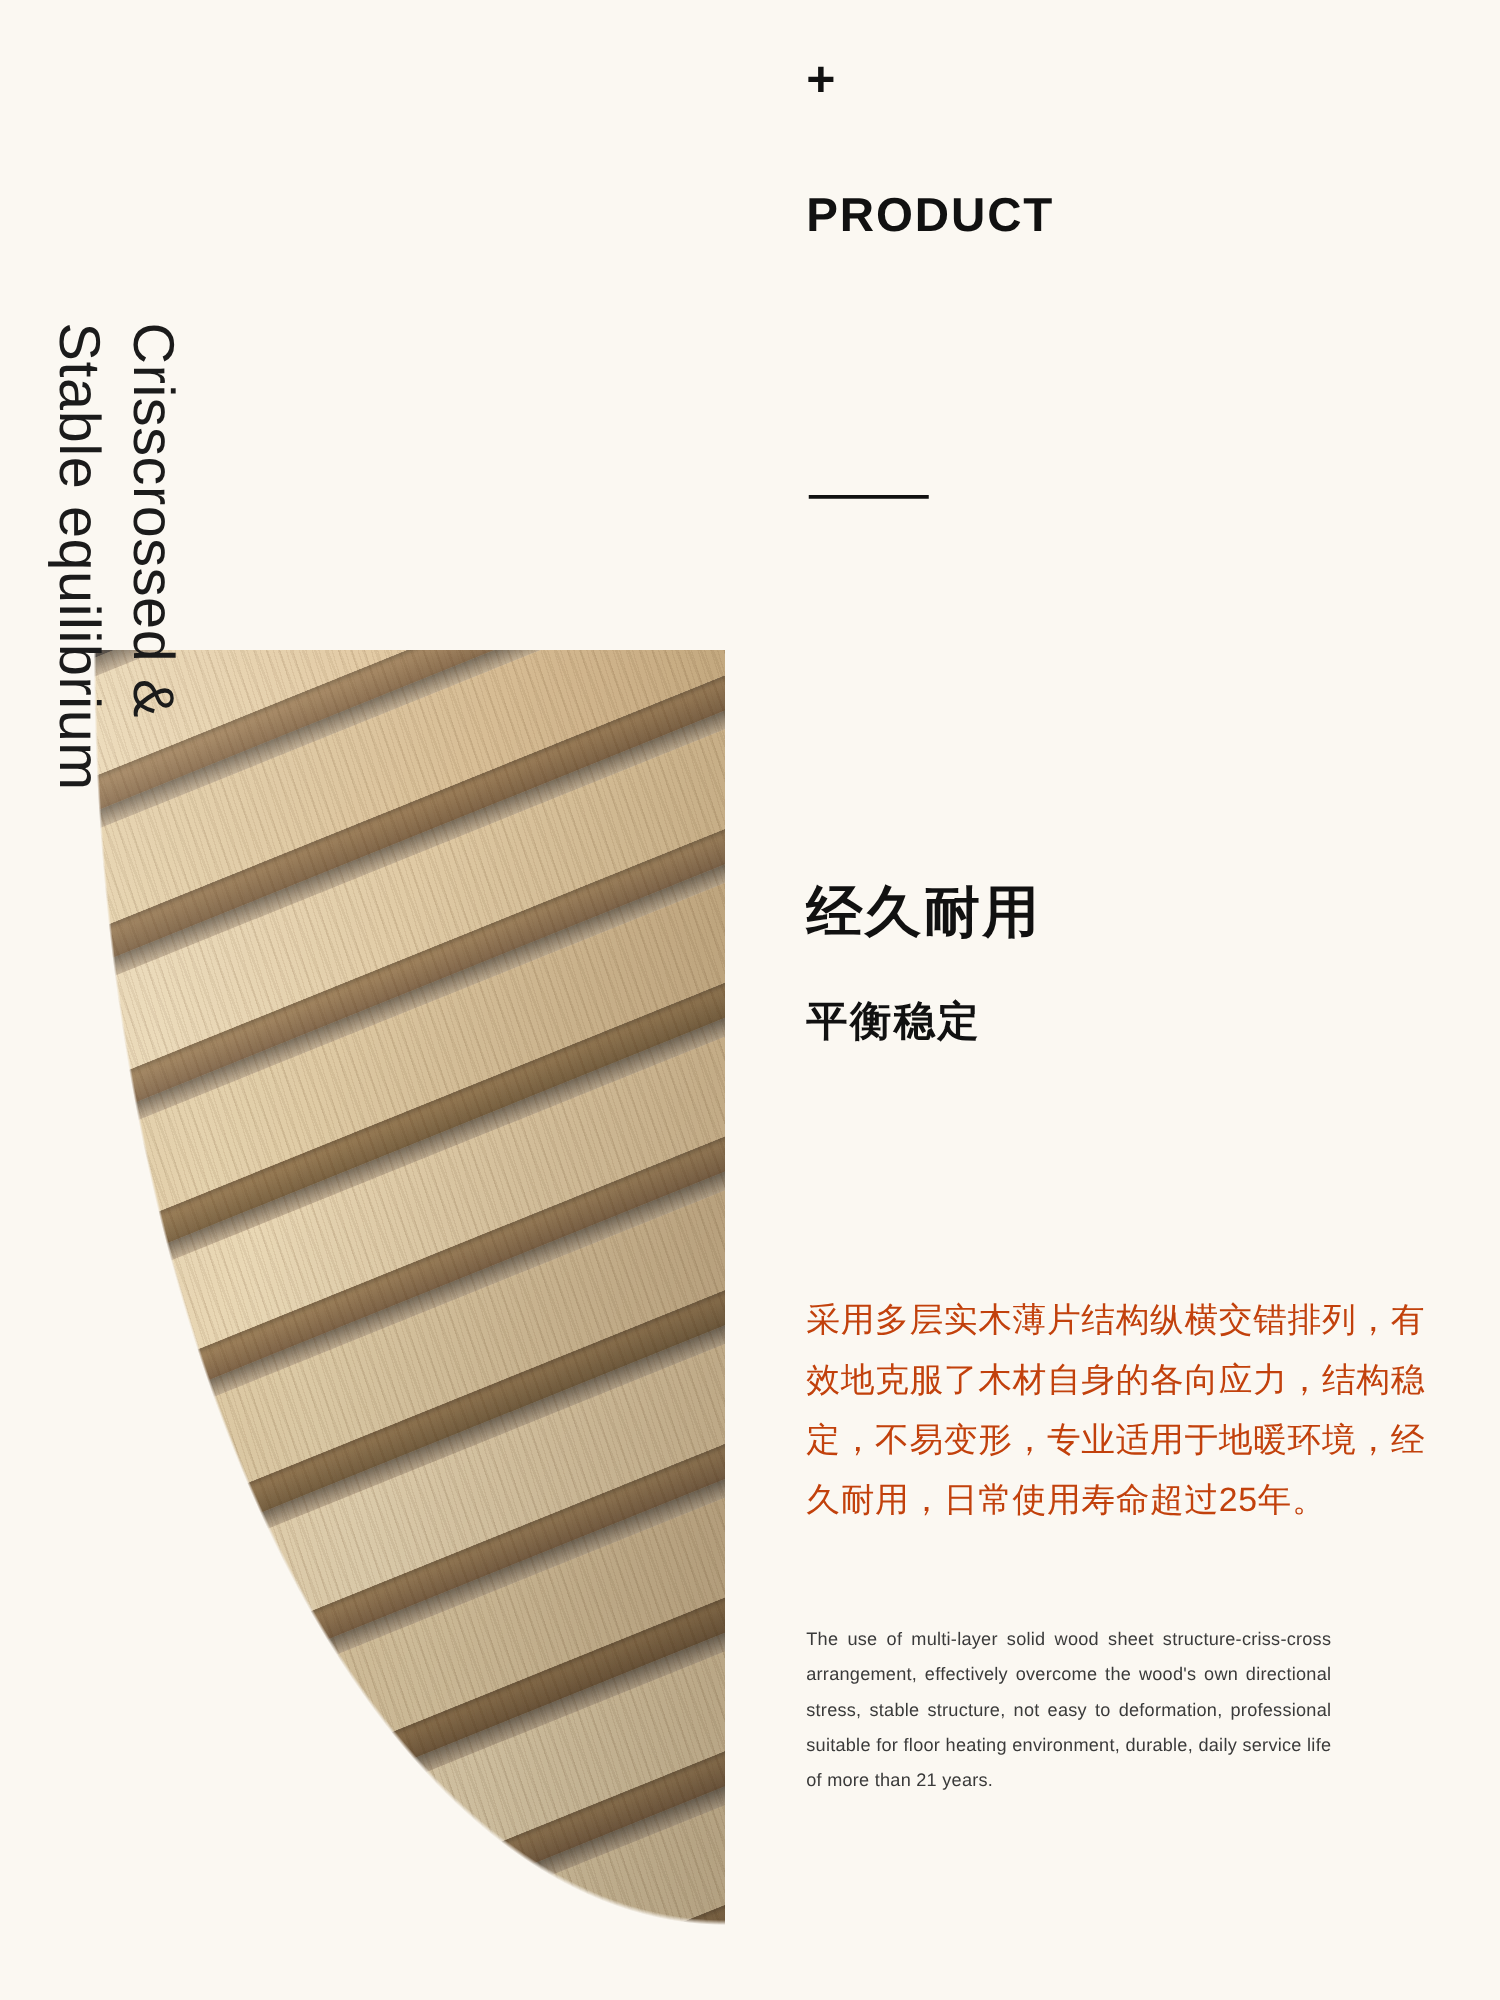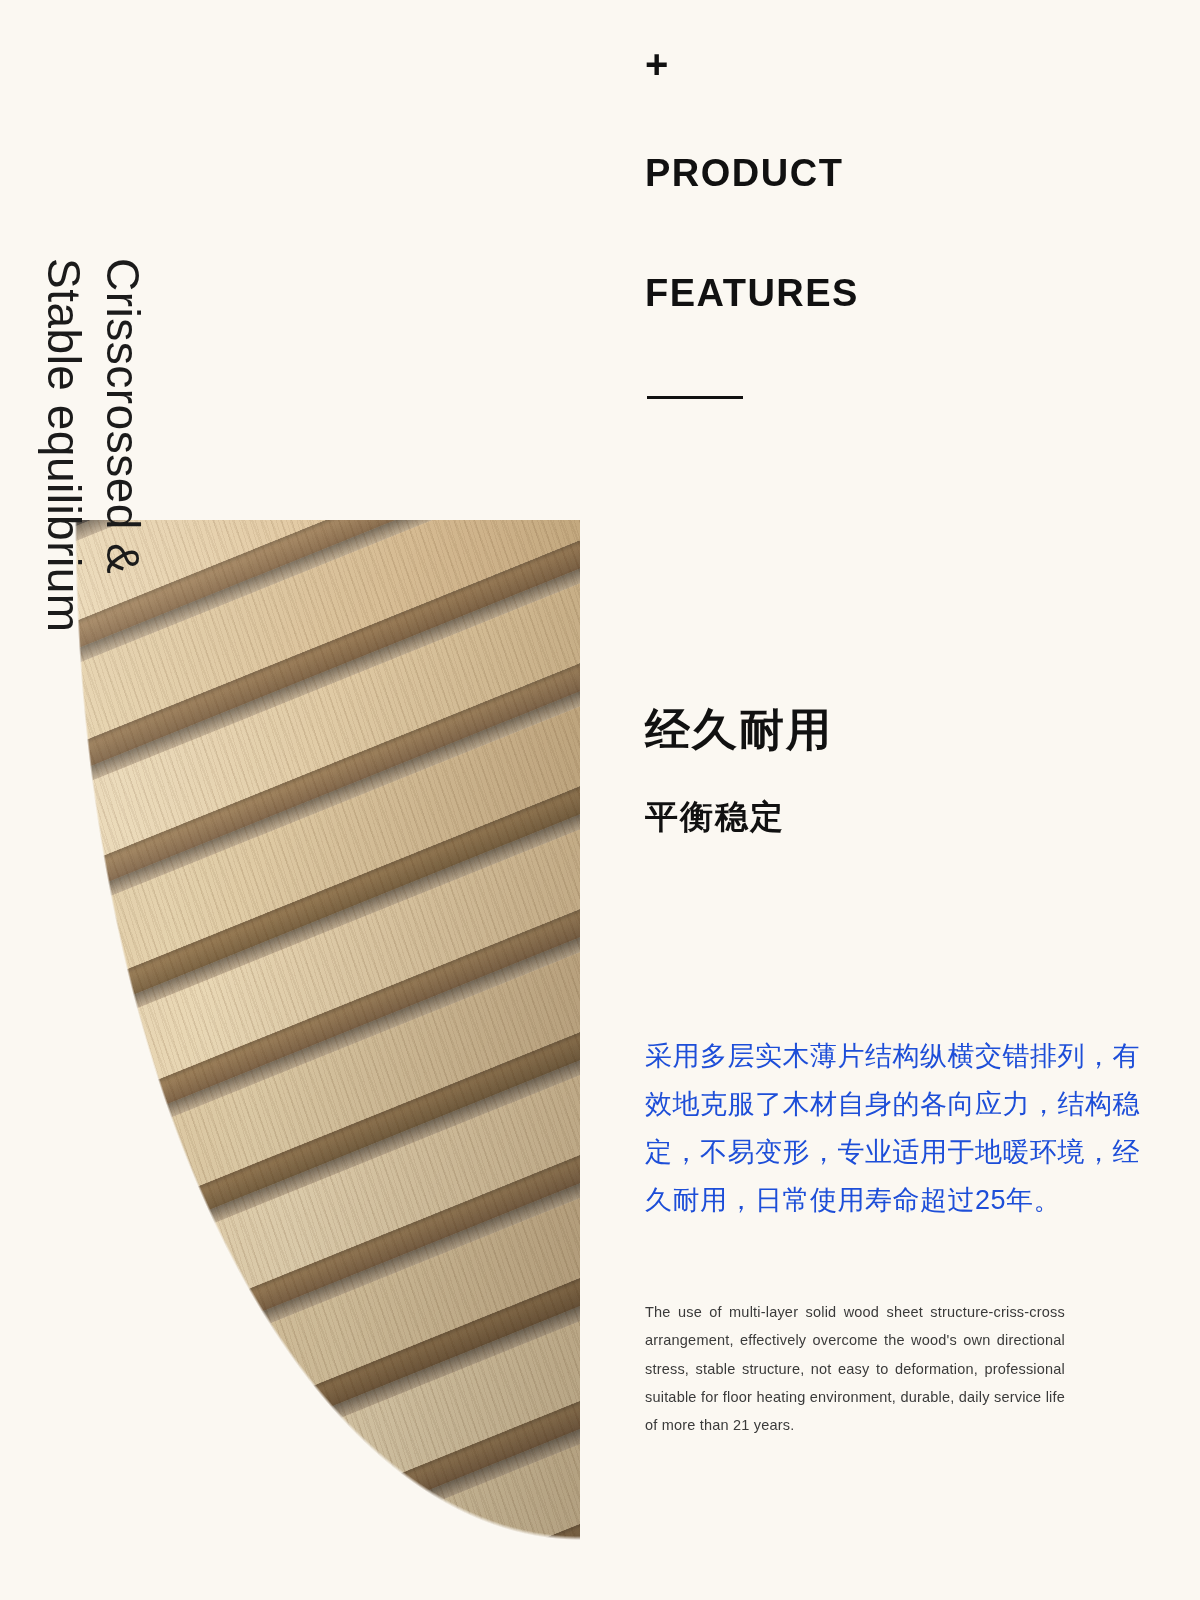--- a/index.html
+++ b/index.html
@@ -181,21 +181,21 @@
     letter-spacing: 2px;
     color: #111;
   }
   .cn-body {
     position: absolute;
     left: 0;
     top: 1032px;
     width: 500px;
     font-size: 27px;
     line-height: 1.78;
-    color: #1d4ed8;
+    color: #c2410c;
     letter-spacing: 0.5px;
   }
   .en-body {
     position: absolute;
     left: 0;
     top: 1298px;
     width: 420px;
     font-size: 14.5px;
     line-height: 1.95;
     color: #3a3a3a;
@@ -298,19 +298,18 @@
     <div class="vtitle-inner">
       <div class="vtitle-line">Crisscrossed &amp;</div>
       <div class="vtitle-line">Stable equilibrium</div>
     </div>
   </div>
 </div>
 
 <div class="right-col">
   <div class="plus-mark">+</div>
   <div class="eyebrow-1">PRODUCT</div>
-  <div class="eyebrow-2">FEATURES</div>
   <div class="rule"></div>
   <div class="cn-head-1">经久耐用</div>
   <div class="cn-head-2">平衡稳定</div>
   <div class="cn-body">采用多层实木薄片结构纵横交错排列，有效地克服了木材自身的各向应力，结构稳定，不易变形，专业适用于地暖环境，经久耐用，日常使用寿命超过25年。</div>
   <div class="en-body">The use of multi-layer solid wood sheet structure-criss-cross arrangement, effectively overcome the wood's own directional stress, stable structure, not easy to deformation, professional suitable for floor heating environment, durable, daily service life of more than 21 years.</div>
 </div>
 
 </body></html>

